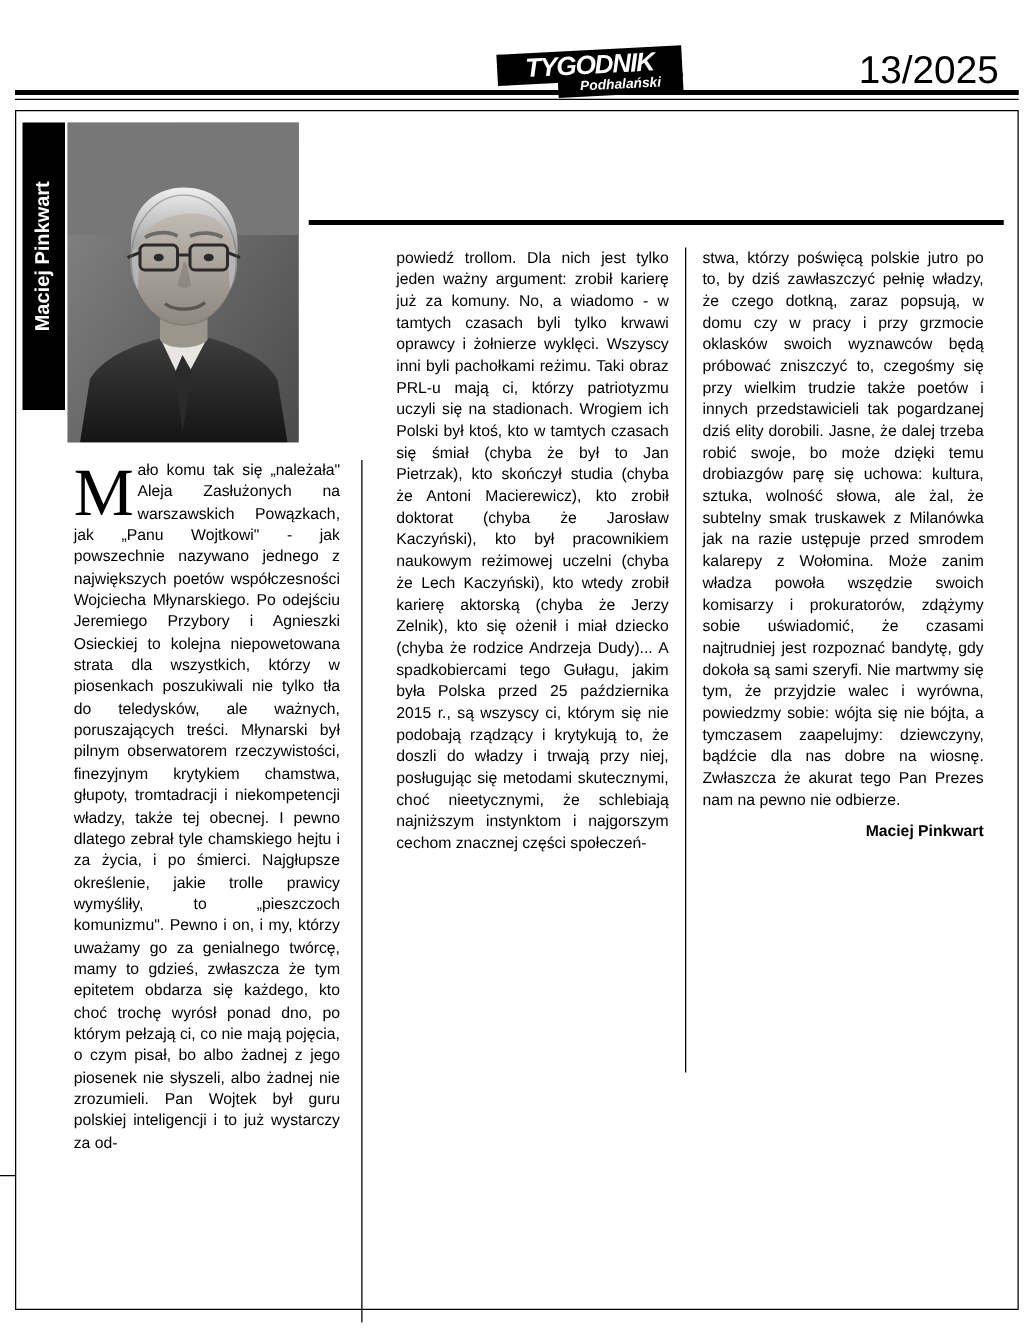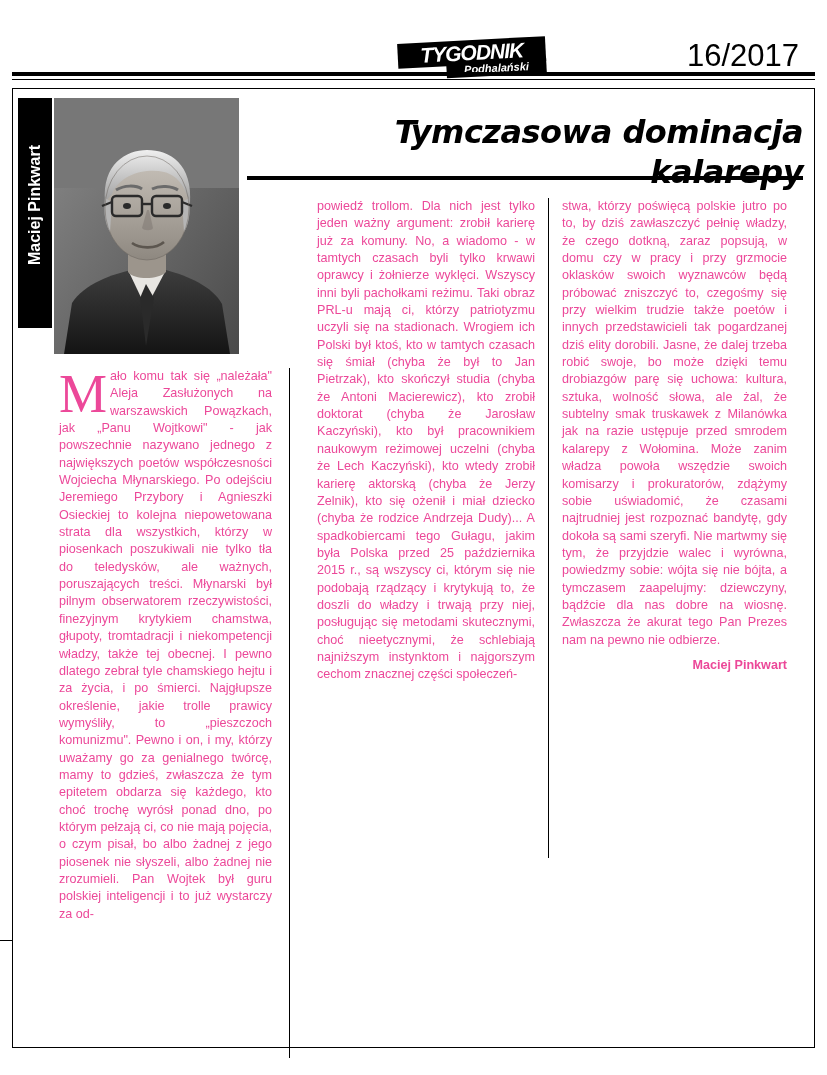--- a/index.html
+++ b/index.html
@@ -168,21 +168,21 @@
 
   
   .col {
     position: absolute;
     font-family: "Liberation Sans", sans-serif;
     font-size: 12.6px;
     line-height: 17.35px;
     text-align: justify;
     text-justify: inter-word;
     hyphens: manual;
-    color: #ec4899;
+    color: #000000;
   }
   .col p { margin: 0; }
   .col1 {
     left: 59px;
     top: 368px;
     width: 213px;
     height: 670px;
   }
   .col2 {
     left: 317px;
@@ -234,21 +234,21 @@
 </head>
 <body>
 
 <div class="page">
 
   <div class="masthead">
     <div class="logo-box">
       <div class="logo-main">TYGODNIK</div>
       <div class="logo-sub">Podhalański</div>
     </div>
-    <div class="issue">16/2017</div>
+    <div class="issue">13/2025</div>
   </div>
   <div class="rule-top"></div>
   <div class="rule-top2"></div>
 
   <div class="frame"></div>
   <div class="left-tick"></div>
 
   <div class="author-bar">
     <span>Maciej Pinkwart</span>
   </div>
@@ -306,21 +306,20 @@
       <path d="M98 91 C106 87 118 88 124 92" stroke="#6b6b6b" stroke-width="3" fill="none"></path>
 
       <path d="M93 112 L88 130 C90 133 98 133 99 130 L95 112" fill="#7f7972" opacity="0.55"></path>
 
       <path d="M78 145 C86 151 102 151 110 144" stroke="#5c564f" stroke-width="2.6" fill="none"></path>
 
       <ellipse cx="93" cy="110" rx="42" ry="52" fill="none" stroke="#6a645d" stroke-width="1" opacity="0.5"></ellipse>
     </svg>
   </div>
 
-  <div class="headline">Tymczasowa dominacja kalarepy</div>
   <div class="headline-rule"></div>
 
   <div class="col-sep sep1"></div>
   <div class="col-sep sep2"></div>
 
   <div class="col col1">
     <p><span class="dropcap">M</span><span>ało komu tak się „należała" Aleja Zasłużonych na warszawskich Powązkach, jak „Panu Wojtkowi" - jak powszechnie nazywano jednego z największych poetów współczesności Wojciecha Młynarskiego. Po odejściu Jeremiego Przybory i Agnieszki Osieckiej to kolejna niepowetowana strata dla wszystkich, którzy w piosenkach poszukiwali nie tylko tła do teledysków, ale ważnych, poruszających treści. Młynarski był pilnym obserwatorem rzeczywistości, finezyjnym krytykiem chamstwa, głupoty, tromtadracji i niekompetencji władzy, także tej obecnej. I pewno dlatego zebrał tyle chamskiego hejtu i za życia, i po śmierci. Najgłupsze określenie, jakie trolle prawicy wymyśliły, to „pieszczoch komunizmu". Pewno i on, i my, którzy uważamy go za genialnego twórcę, mamy to gdzieś, zwłaszcza że tym epitetem obdarza się każdego, kto choć trochę wyrósł ponad dno, po którym pełzają ci, co nie mają pojęcia, o czym pisał, bo albo żadnej z jego piosenek nie słyszeli, albo żadnej nie zrozumieli. Pan Wojtek był guru polskiej inteligencji i to już wystarczy za od-</span></p>
   </div>
 
   <div class="col col2">

